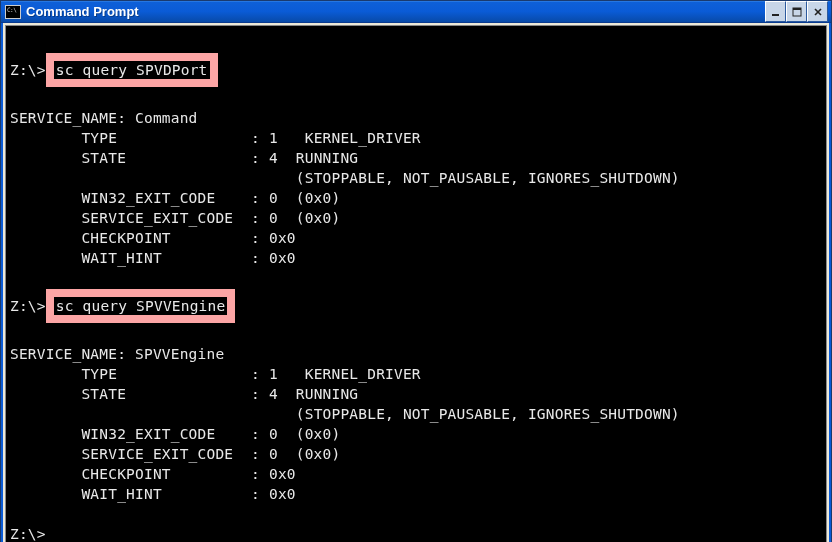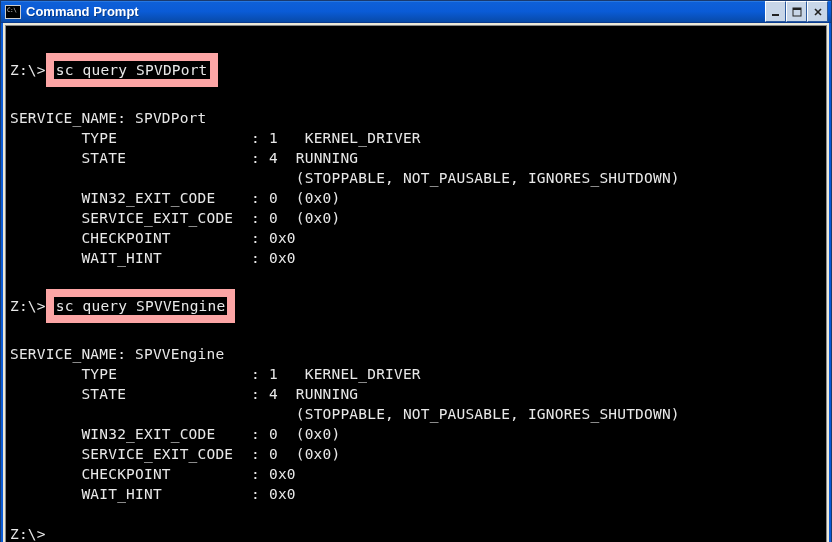--- a/index.html
+++ b/index.html
@@ -130,21 +130,21 @@
             <line x1="2" y1="2" x2="8" y2="8" stroke="#222" stroke-width="1.6"></line>
             <line x1="8" y1="2" x2="2" y2="8" stroke="#222" stroke-width="1.6"></line>
           </svg>
       </div>
     </div>
   </div>
   <div class="client">
 <div class="console">
 <span>Z:\&gt;</span><span class="hl"><span>sc query SPVDPort</span></span>
 
-SERVICE_NAME: <span>SPVDPort</span>
+SERVICE_NAME: <span>Command</span>
         TYPE               : <span>1</span>   <span>KERNEL_DRIVER</span>
         STATE              : <span>4</span>  <span>RUNNING</span>
                                 <span>(STOPPABLE, NOT_PAUSABLE, IGNORES_SHUTDOWN)</span>
         WIN32_EXIT_CODE    : <span>0  (0x0)</span>
         SERVICE_EXIT_CODE  : <span>0  (0x0)</span>
         CHECKPOINT         : <span>0x0</span>
         WAIT_HINT          : <span>0x0</span>
 
 <span>Z:\&gt;</span><span class="hl"><span>sc query SPVVEngine</span></span>
 

